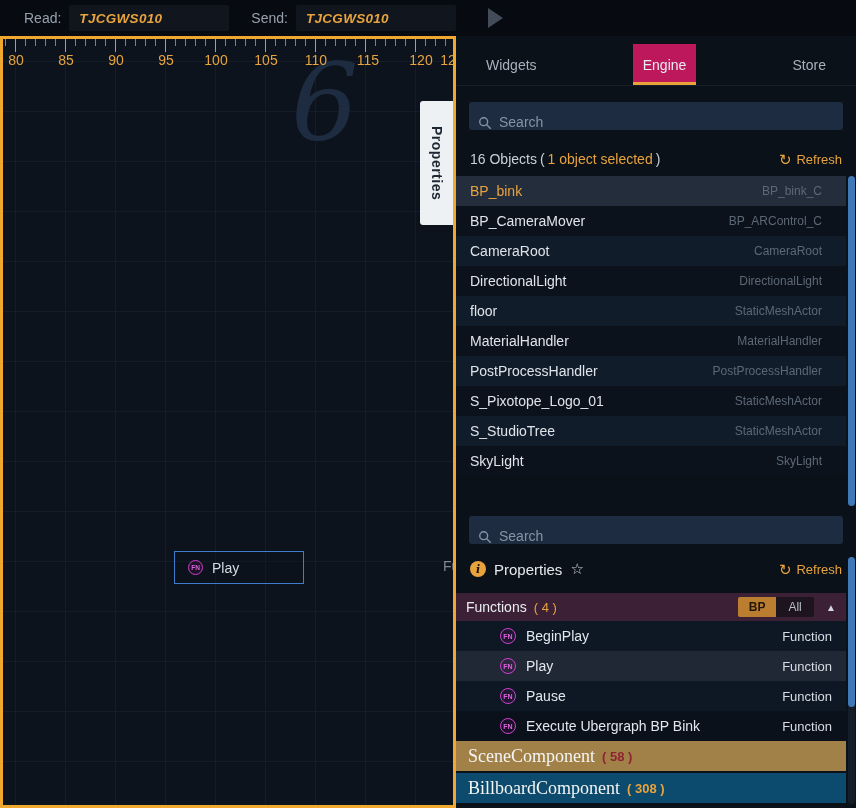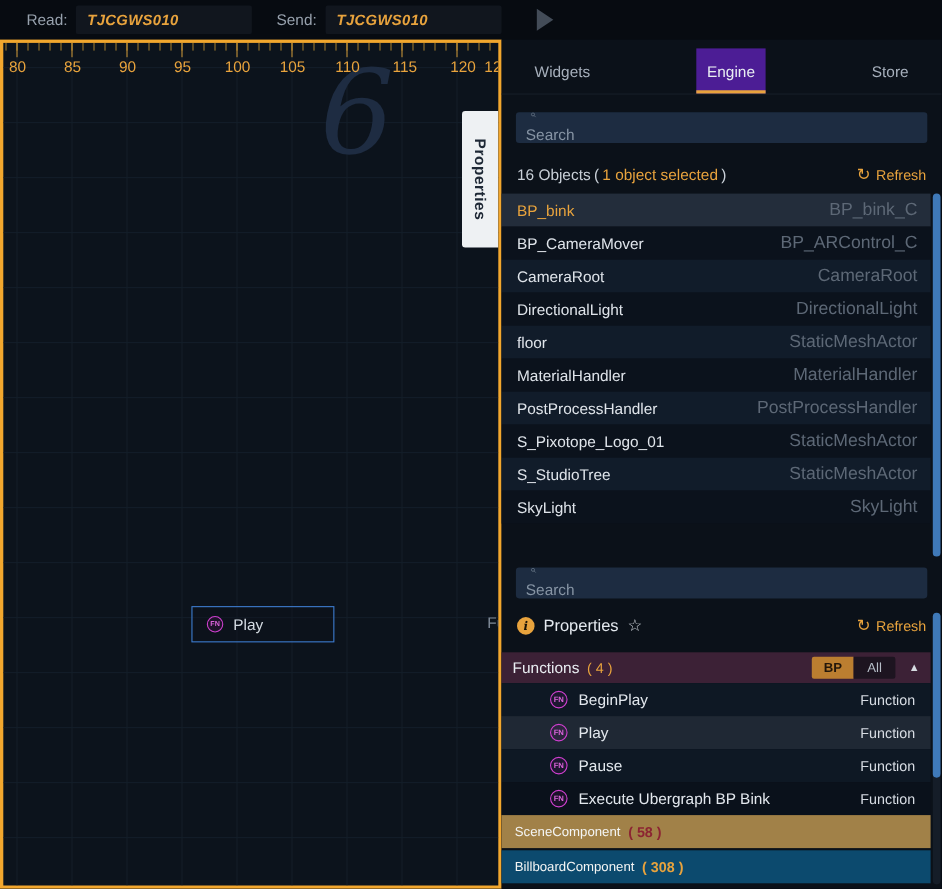--- a/index.html
+++ b/index.html
@@ -56,26 +56,26 @@
                 font-size:14px; white-space:nowrap; }
 
   
   #panel { position:absolute; left:456px; top:36px; width:400px; height:772px;
            background:#0b1119; }
   .tabs { position:absolute; top:8px; left:0; right:0; height:42px; display:flex;
           justify-content:space-between; padding:0 20px;
           border-bottom:1px solid #161e29; }
   .tab { display:flex; align-items:center; padding:0 10px; font-size:14px;
          color:#a7b0bc; }
-  .tab.active { background:#4c1d95; color:#e8edf2;
+  .tab.active { background:#be185d; color:#e8edf2;
                 box-shadow:inset 0 -3px 0 #e8a33d; }
 
   .search { position:absolute; left:13px; right:13px; height:28px; background:#1d2c41;
-            border-radius:3px; display:flex; align-items:flex-start; padding-left:9px;
-            gap:7px;flex-direction:column; }
+            border-radius:3px; display:flex; align-items:flex-end; padding-left:9px;
+            gap:7px; }
   #search1 { top:66px; }
   #search2 { top:480px; }
   .search input { background:transparent; border:none; outline:none; color:#c6ceda;
                   font-size:14px; flex:1; font-family:inherit; }
   .search input::placeholder { color:#8694a4; }
   .mag { width:14px; height:14px; stroke:#8694a4; fill:none; stroke-width:1.6; }
 
   .obj-header { position:absolute; top:112px; left:14px; right:14px; height:22px;
                 display:flex; align-items:center; font-size:14px; color:#c9d0d8; }
   .sel-open,.sel-close { color:#c9d0d8; margin:0 3px; }
@@ -84,21 +84,21 @@
              align-items:center; gap:5px; }
   .ricon { font-size:15px; line-height:1; }
 
   .obj-list { position:absolute; top:140px; left:0; right:10px; }
   .obj-row { height:30px; display:flex; align-items:center;justify-content:space-between; }
   .obj-row:nth-child(odd) { background:#111c2a; }
   .obj-row:nth-child(even) { background:#0b121c; }
   .obj-row.selected { background:#232d3b; }
   .obj-name { margin-left:14px; font-size:14px; color:#dfe4ea; }
   .obj-row.selected .obj-name { color:#e8a33d; }
-  .obj-type { margin-left:auto; margin-right:12px; font-size:16px; color:#5d6876; }
+  .obj-type { margin-left:auto; margin-right:24px; font-size:12px; color:#5d6876; }
 
   .sb { position:absolute; width:7px; border-radius:4px; background:#3f79b8; z-index:2; }
   .sb1 { right:1px; top:140px; height:330px; }
   .sb-track2 { position:absolute; right:1px; top:521px; width:7px; height:247px;
                background:#151d28; border-radius:4px; }
   .sb2 { right:1px; top:521px; height:150px; }
 
   .props-header { position:absolute; top:521px; left:14px; right:14px; height:24px;
                   display:flex; align-items:center; gap:8px; }
   .info-badge { width:16px; height:16px; border-radius:50%; background:#e8a33d;
@@ -126,21 +126,21 @@
   .fn-row:nth-child(even) { background:#0a111b; }
   .fn-row.selected { background:#1f2834; }
   .fn-row .fn-badge { margin-left:44px; width:16px; height:16px; font-size:7px; }
   .fn-name { margin-left:10px; font-size:14px; color:#e2e7ed; }
   .fn-type { margin-left:auto; margin-right:14px; font-size:13px; color:#d7dce3; }
 
   .sec { position:absolute; left:0; right:10px; height:30px; display:flex;
          align-items:center; padding-left:12px; }
   .sec-scene { top:705px; background:#a18148; }
   .sec-billboard { top:737px; background:#0c4a6e; }
-  .sec-label { color:#f4f5f4; font-size:12px; }
+  .sec-label { color:#f4f5f4; font-size:18px;font-family:Liberation Serif, serif; }
   .sec-count { font-size:13px; margin-left:7px; font-weight:bold; }
   .count-scene { color:#8c2432; }
   .count-billboard { color:#e8a33d; }
 </style>
 </head>
 <body>
 
 <div id="app">
 
   <header id="topbar">

